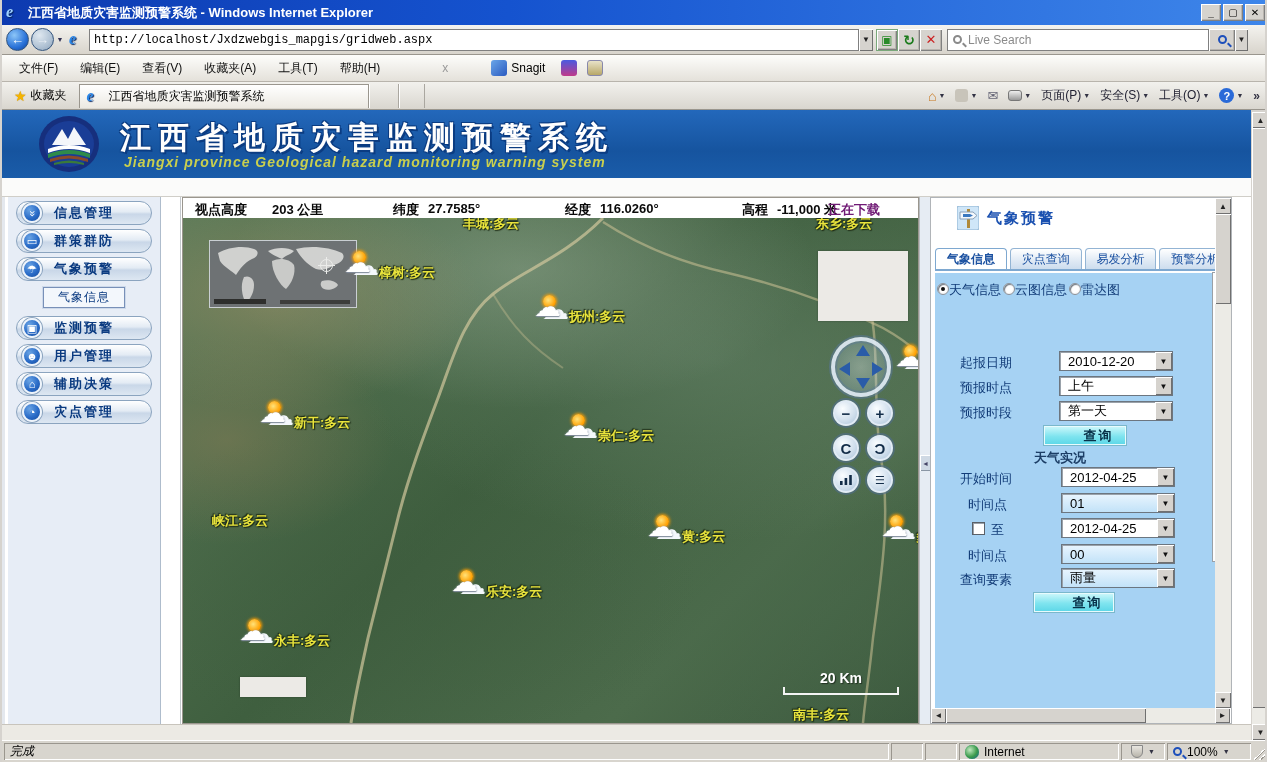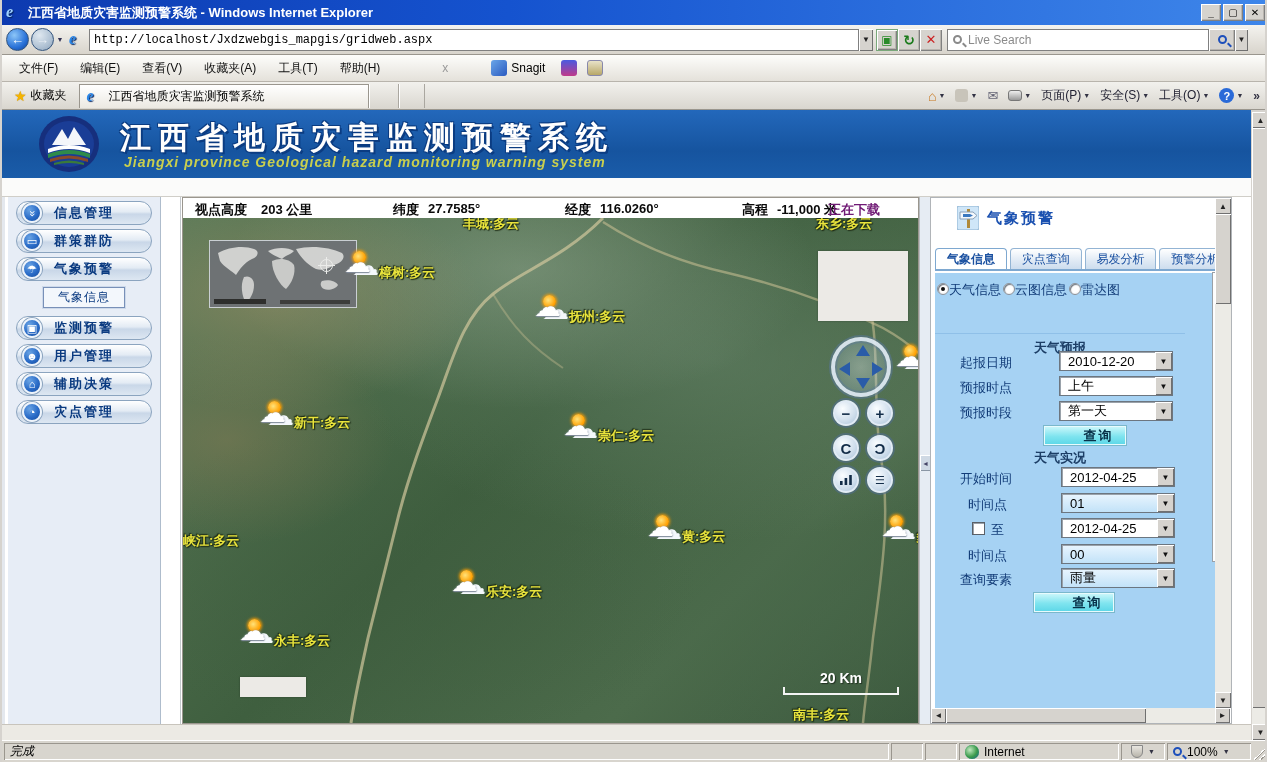--- a/index.html
+++ b/index.html
@@ -332,21 +332,21 @@
           <span class="side-icon">◔</span>
           <span class="side-label">灾点管理</span>
         </div>
       </div>
       <div class="gutter-line"></div>
     </div>
 
     <div class="map-region">
       <div class="infobar">
         <span style="left:12px;">视点高度</span>
-        <span style="left:78px;text-align:center;">203 公里</span>
+        <span style="left:89px;text-align:center;">203 公里</span>
         <span style="left:210px;">纬度</span>
         <span style="left:245px;">27.7585°</span>
         <span style="left:382px;">经度</span>
         <span style="left:417px;">116.0260°</span>
         <span style="left:559px;">高程</span>
         <span style="left:594px;">-11,000 米</span>
         <span style="left:645px;color:#701a75;">正在下载</span>
       </div>
 
       <div class="map-canvas">
@@ -413,21 +413,21 @@
             </span>
             <span class="wlabel">新干:多云</span>
           </div>
             <div class="marker" style="left: 382px; top: 199px;">
             <span class="wicon">
               <span class="sun"></span>
                 <span class="cloud">☁</span>
             </span>
             <span class="wlabel">崇仁:多云</span>
           </div>
-            <div class="marker no-icon" style="left: 0; top: 294px; margin-top: 20px;">
+            <div class="marker no-icon" style="left: 29px; top: 294px;">
 
             <span class="wlabel">峡江:多云</span>
           </div>
             <div class="marker" style="left: 466px; top: 300px;">
             <span class="wicon">
               <span class="sun"></span>
                 <span class="cloud">☁</span>
             </span>
             <span class="wlabel">黄:多云</span>
           </div>
@@ -515,21 +515,20 @@
           <span class="radio-col">
             <span class="radio"></span>
             <span class="rlabel">云图信息</span>
           </span>
           <span class="radio-col">
             <span class="radio"></span>
             <span class="rlabel">雷达图</span>
           </span>
         </div>
 
-        <div class="sect-head" style="top:60px;border-top:1px solid #8fc0e8;padding-top:5px;">天气预报</div>
 
         <span class="frm-label" style="left:25px;top:81px;">起报日期</span>
         <span class="win-select" style="left:124px;top:78px;">
           <span class="val">2010-12-20</span>
             <span class="dbtn">▼</span>
         </span>
         <span class="frm-label" style="left:25px;top:106px;">预报时点</span>
         <span class="win-select" style="left:124px;top:103px;">
           <span class="val">上午</span>
             <span class="dbtn">▼</span>

